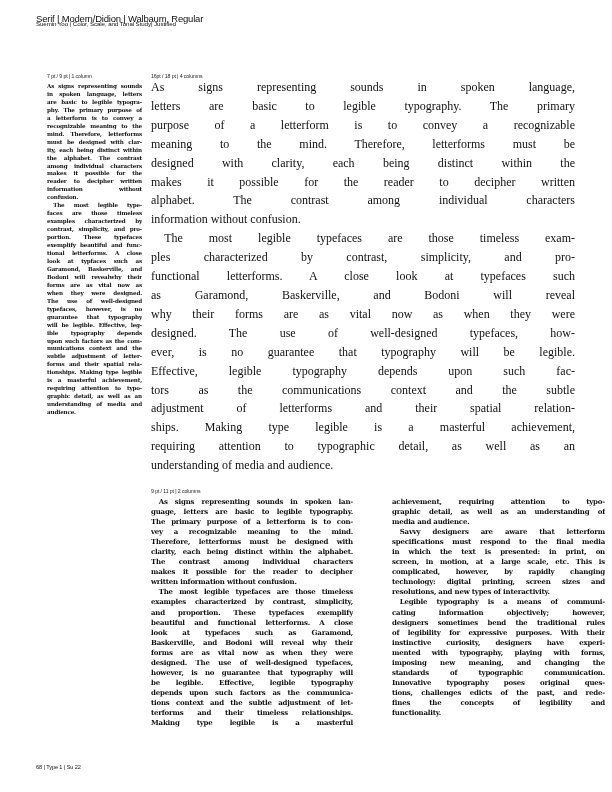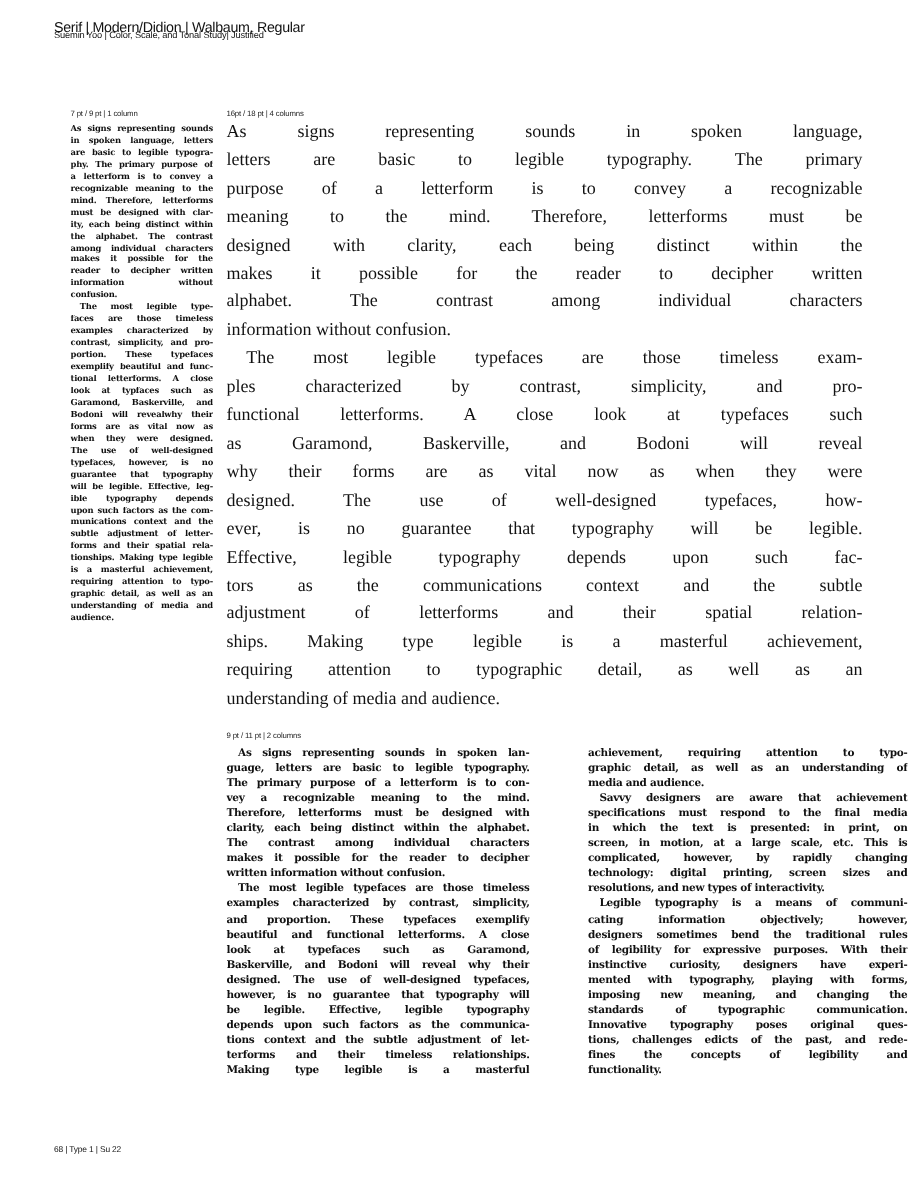--- a/index.html
+++ b/index.html
@@ -111,33 +111,34 @@
     <span class="line">clarity, each being distinct within the alphabet.</span>
     <span class="line">The contrast among individual characters</span>
     <span class="line">makes it possible for the reader to decipher</span>
     <span class="line last">written information without confusion.</span>
     <span class="line indent">The most legible typefaces are those timeless</span>
     <span class="line">examples characterized by contrast, simplicity,</span>
     <span class="line">and proportion. These typefaces exemplify</span>
     <span class="line">beautiful and functional letterforms. A close</span>
     <span class="line">look at typefaces such as Garamond,</span>
     <span class="line">Baskerville, and Bodoni will reveal why their</span>
+    <span class="line">forms are as vital now as when they were</span>
     <span class="line">designed. The use of well-designed typefaces,</span>
     <span class="line">however, is no guarantee that typography will</span>
     <span class="line">be legible. Effective, legible typography</span>
     <span class="line">depends upon such factors as the communica-</span>
     <span class="line">tions context and the subtle adjustment of let-</span>
     <span class="line">terforms and their timeless relationships.</span>
     <span class="line">Making type legible is a masterful</span>
   </div>
 <div id="b9b" class="block serif">
     <span class="line">achievement, requiring attention to typo-</span>
     <span class="line">graphic detail, as well as an understanding of</span>
     <span class="line last">media and audience.</span>
-    <span class="line indent">Savvy designers are aware that achievement</span>
+    <span class="line indent">Savvy designers are aware that letterform</span>
     <span class="line">specifications must respond to the final media</span>
     <span class="line">in which the text is presented: in print, on</span>
     <span class="line">screen, in motion, at a large scale, etc. This is</span>
     <span class="line">complicated, however, by rapidly changing</span>
     <span class="line">technology: digital printing, screen sizes and</span>
     <span class="line last">resolutions, and new types of interactivity.</span>
     <span class="line indent">Legible typography is a means of communi-</span>
     <span class="line">cating information objectively; however,</span>
     <span class="line">designers sometimes bend the traditional rules</span>
     <span class="line">of legibility for expressive purposes. With their</span>

